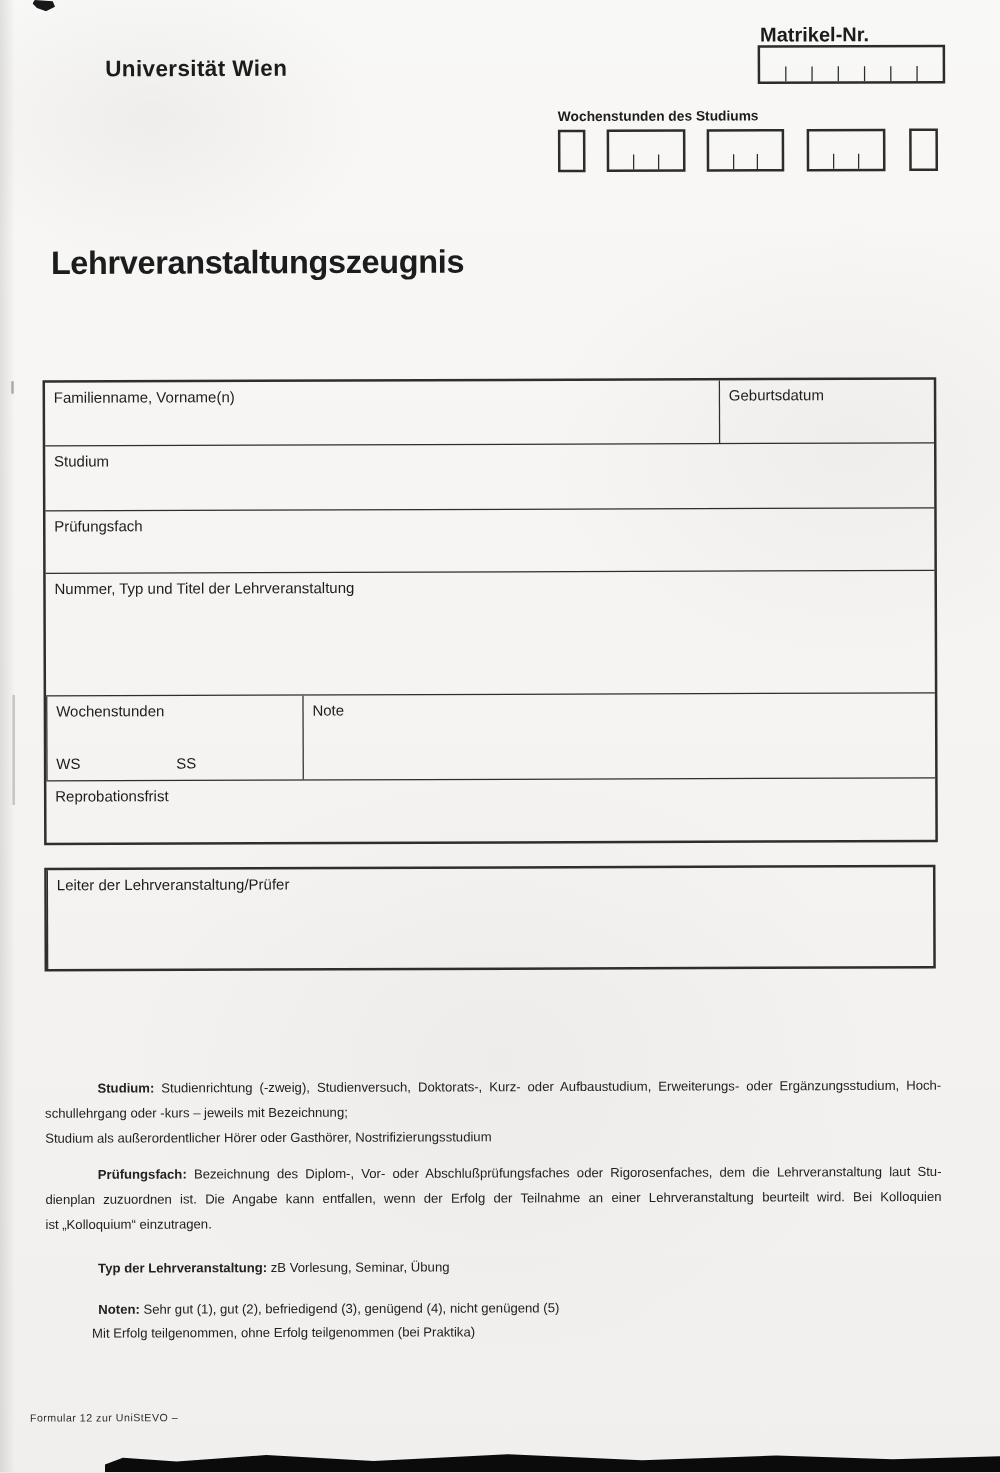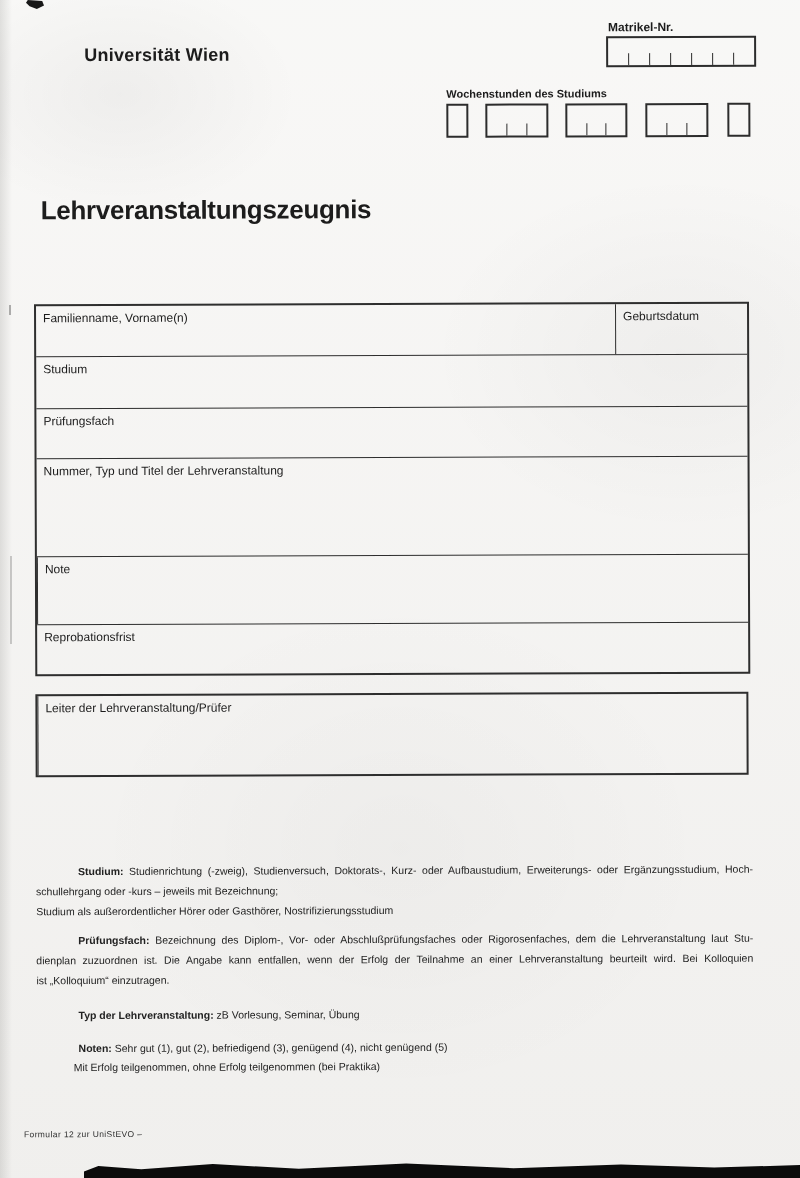--- a/index.html
+++ b/index.html
@@ -11,21 +11,21 @@
     background-image:
       radial-gradient(ellipse 300px 200px at 15% 8%, rgba(0,0,0,0.04), transparent 60%),
       radial-gradient(ellipse 420px 300px at 85% 30%, rgba(0,0,0,0.03), transparent 60%),
       radial-gradient(ellipse 520px 420px at 50% 72%, rgba(0,0,0,0.025), transparent 60%),
       linear-gradient(to bottom, rgba(255,255,255,0.35), rgba(0,0,0,0.02));
   }
   .sheet { position:absolute; inset:0; transform:rotate(-0.2deg); }
   .abs { position:absolute; }
 
   .uni-name { left:46px; top:44px; font-size:18px; font-weight:bold; letter-spacing:0.3px;margin-left:40px; }
-  .matrikel-label { left:610px; top:21px; font-size:12px; font-weight:bold; }
+  .matrikel-label { left:610px; top:21px; font-size:16px; font-weight:bold; }
   .matrikel-box { left:608px; top:37px; width:150px; height:31px; border:2px solid #2c2c2c; }
   .tick { position:absolute; bottom:0; width:1px; height:12px; background:#2c2c2c; }
   .mt1{left:20px}.mt2{left:41px}.mt3{left:62px}.mt4{left:83px}.mt5{left:104px}.mt6{left:125px}
 
   .kennz-label { left:448px; top:88px; font-size:11px; font-weight:bold; }
   .kbox { top:104px; height:34px; border:2px solid #2c2c2c; position:absolute; }
   .kbox-a { left:448px; width:22px; }
   .kbox-b { left:487px; width:63px; }
   .kbox-c { left:567px; width:62px; }
   .kbox-d { left:647px; width:63px; }
@@ -34,21 +34,21 @@
 
   .title { left:42px; top:194px; font-size:26px; font-weight:bold; letter-spacing:-0.3px; }
 
   .t1 { left:35px; top:303px; width:715px; border:2px solid #2e2e2e; }
   .row { position:relative; display:flex; }
   .row + .row { border-top:1px solid #2e2e2e; }
   .cell { padding:5px 7px; font-size:12px; position:relative; }
   .grow { flex:1 1 auto; }
   .bl { border-left:1px solid #2e2e2e; }
   .h50{height:50px}.h52{height:52px}.h98{height:98px}.h68{height:68px}
-  .w-geb{width:132px}.w-sem{width:203px}.w-woch{width:205px}
+  .w-geb{width:172px}.w-sem{width:203px}.w-woch{width:205px}
   .ws-label{position:absolute; bottom:6px; left:7px; font-size:12px;}
   .ss-label{position:absolute; bottom:6px; left:103px; font-size:12px;}
 
   .t2 { left:35px; top:693px; width:713px; height:83px; border:2px solid #2e2e2e; display:flex; }
   .w-datum{width:172px}
 
   .para { left:35px; width:717px; font-size:10.5px; line-height:20px; color:#222; }
   .p1 { top:860px; } .p2 { top:929px; } .p3 { top:1004px; }
   .p4 { top:1038px; line-height:19px; }
   .jline { text-align:justify; text-align-last:justify; }
@@ -115,20 +115,25 @@
       <div class="row h52">
         <div class="cell grow">Studium</div>
       </div>
       <div class="row h50">
         <div class="cell grow">Prüfungsfach</div>
       </div>
       <div class="row h98">
         <div class="cell grow">Nummer, Typ und Titel der Lehrveranstaltung</div>
       </div>
       <div class="row h68">
+        <div class="cell bl w-woch">
+          <span>Wochenstunden</span>
+          <span class="ws-label">WS</span>
+          <span class="ss-label">SS</span>
+        </div>
         <div class="cell bl grow">Note</div>
       </div>
       <div class="row h50">
         <div class="cell grow">Reprobationsfrist</div>
       </div>
     </div>
 
     <div class="abs t2">
       <div class="cell bl grow">Leiter der Lehrveranstaltung/Prüfer</div>
     </div>

